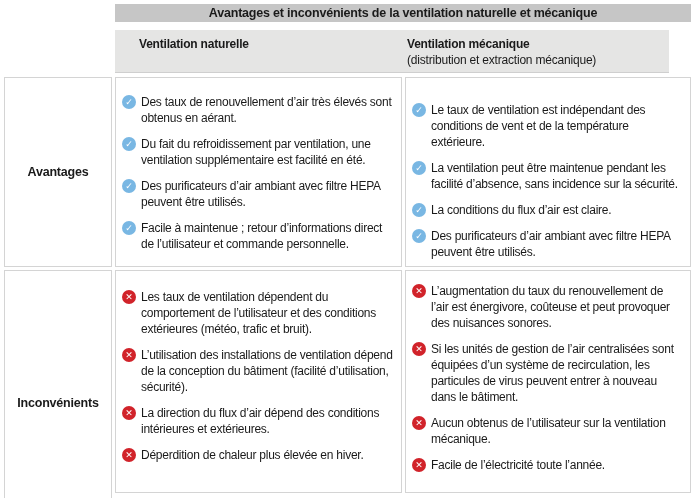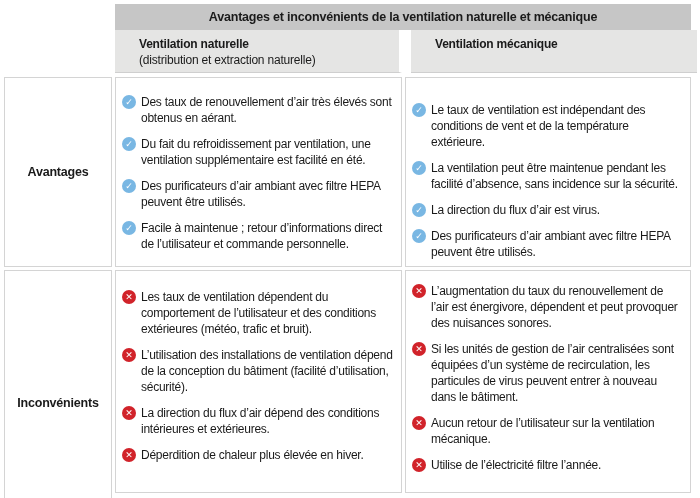--- a/index.html
+++ b/index.html
@@ -1,46 +1,46 @@
 <!DOCTYPE html>
 <html><head>
 <meta charset="utf-8">
 <style>
   html, body { margin:0; padding:0; background:#ffffff; }
   body { width:700px; height:498px; position:relative; overflow:hidden;
          font-family:"Liberation Sans", "DejaVu Sans", sans-serif; color:#1a1a1a; }
   .abs { position:absolute; box-sizing:border-box; }
-  .title-bar { left:115px; top:4px; width:576px; height:26px; background:#c6c6c6;
+  .title-bar { left:115px; top:4px; width:576px; height:18px; background:#c6c6c6;
                font-weight:bold; font-size:12.5px; display:flex; align-items:center; justify-content:center; letter-spacing:-0.2px; }
   .subhead { top:30px; height:43px; background:#e5e5e4; border-bottom:1px solid #cfcfcf;
              padding:6px 0 17px 24px; font-size:12px; line-height:16px; letter-spacing:-0.2px; }
   .subhead .name { font-weight:bold; }
   .sub-left { left:115px; width:287px; border-right:3px solid #ffffff; }
-  .sub-right { left:411px; width:286px; }
+  .sub-right { left:383px; width:286px; }
   .cell { border:1px solid #d4d4d4; background:#ffffff; }
   .label-cell { display:flex; align-items:center; justify-content:center; font-weight:bold; font-size:12.5px; letter-spacing:-0.2px; }
   .list { padding:0 8px 0 6px; font-size:12px; line-height:16px; letter-spacing:-0.25px; }
   .item { display:flex; align-items:flex-start; margin-bottom:10px; }
   .icon { flex:0 0 14px; width:14px; height:14px; border-radius:50%; margin-right:5px; margin-top:1px;
           display:flex; align-items:center; justify-content:center; color:#fff; font-weight:bold; font-size:9px; line-height:14px; font-family:"DejaVu Sans", sans-serif; }
   .icon.check { background:#79b7e3; }
   .icon.cross { background:#d1232a; }
   .txt { flex:1; }
 </style>
 </head>
 <body>
 
 <div class="abs title-bar">Avantages et inconvénients de la ventilation naturelle et mécanique</div>
 
 <div class="abs subhead sub-left">
   <div class="name">Ventilation naturelle</div>
-  <div>(distribution et extraction naturelle)</div>
 </div>
 <div class="abs subhead sub-right">
   <div class="name">Ventilation mécanique</div>
+  <div>(distribution et extraction mécanique)</div>
 </div>
 
 <div class="abs cell label-cell" style="left:4px; top:77px; width:108px; height:190px;">Avantages</div>
 
 <div class="abs cell list" style="left:115px; top:77px; width:287px; height:190px; padding-top:16px;">
   <div class="item">
       <span class="icon check">✓</span>
       <span class="txt">Des taux de renouvellement d’air très élevés sont obtenus en aérant.</span>
     </div>
   <div class="item">
@@ -61,21 +61,21 @@
   <div class="item">
       <span class="icon check">✓</span>
       <span class="txt">Le taux de ventilation est indépendant des conditions de vent et de la température extérieure.</span>
     </div>
   <div class="item">
       <span class="icon check">✓</span>
       <span class="txt">La ventilation peut être maintenue pendant les facilité d’absence, sans incidence sur la sécurité.</span>
     </div>
   <div class="item">
       <span class="icon check">✓</span>
-      <span class="txt">La direction du flux d’air est virus.</span>
+      <span class="txt">La conditions du flux d’air est claire.</span>
     </div>
   <div class="item">
       <span class="icon check">✓</span>
       <span class="txt">Des purificateurs d’air ambiant avec filtre HEPA peuvent être utilisés.</span>
     </div>
 </div>
 
 <div class="abs cell label-cell" style="left:4px; top:270px; width:108px; height:265px;text-align:right;">Inconvénients</div>
 
 <div class="abs cell list" style="left:115px; top:270px; width:287px; height:223px; padding-top:18px;">
@@ -93,27 +93,27 @@
     </div>
   <div class="item">
       <span class="icon cross">✕</span>
       <span class="txt">Déperdition de chaleur plus élevée en hiver.</span>
     </div>
 </div>
 
 <div class="abs cell list" style="left:405px; top:270px; width:286px; height:223px; padding-top:12px;">
   <div class="item">
       <span class="icon cross">✕</span>
-      <span class="txt">L’augmentation du taux du renouvellement de l’air est énergivore, dépendent et peut provoquer des nuisances sonores.</span>
+      <span class="txt">L’augmentation du taux du renouvellement de l’air est énergivore, coûteuse et peut provoquer des nuisances sonores.</span>
     </div>
   <div class="item">
       <span class="icon cross">✕</span>
       <span class="txt">Si les unités de gestion de l’air centralisées sont équipées d’un système de recirculation, les particules de virus peuvent entrer à nouveau dans le bâtiment.</span>
     </div>
   <div class="item">
       <span class="icon cross">✕</span>
-      <span class="txt">Aucun retour de l’utilisateur sur la ventilation mécanique.</span>
+      <span class="txt">Aucun obtenus de l’utilisateur sur la ventilation mécanique.</span>
     </div>
   <div class="item">
       <span class="icon cross">✕</span>
-      <span class="txt">Utilise de l’électricité filtre l’année.</span>
+      <span class="txt">Facile de l’électricité toute l’année.</span>
     </div>
 </div>
 
 </body></html>

